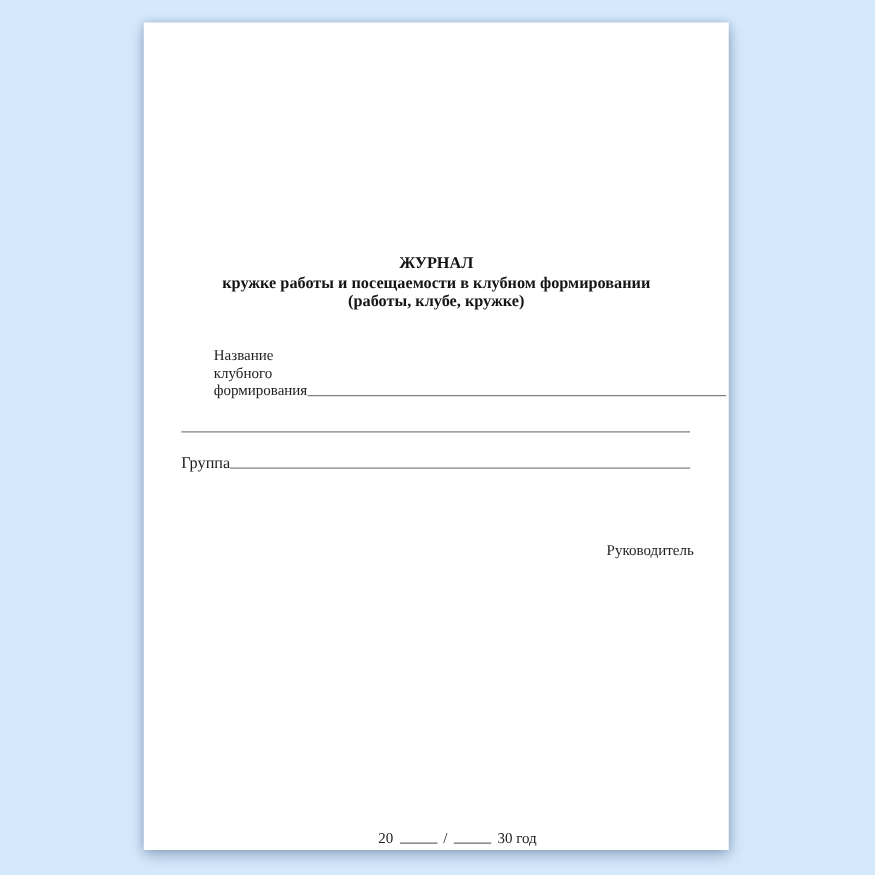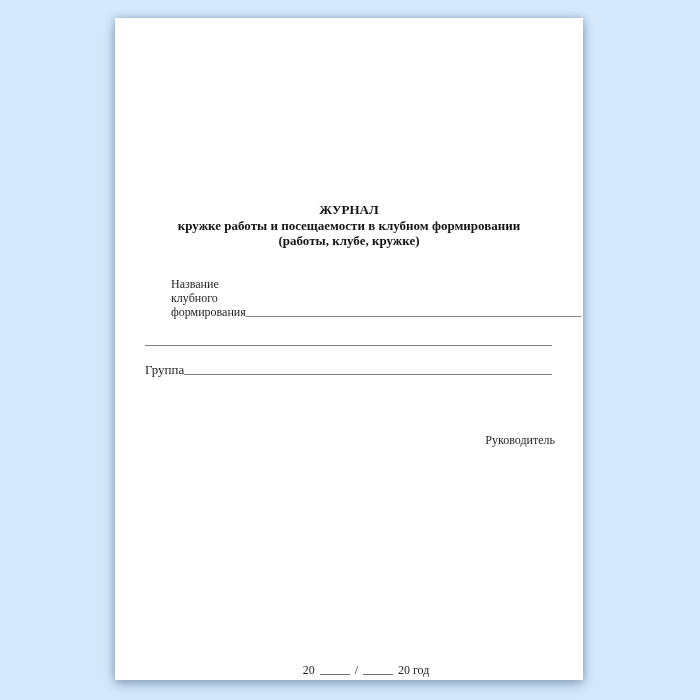--- a/index.html
+++ b/index.html
@@ -138,17 +138,17 @@
     <div class="row leader-row">
       <span class="label">Руководитель</span>
       <span class="blank"></span>
     </div>
 
     <div class="year-row">
       <span class="txt">20</span>
       <span class="year-blank"></span>
       <span class="txt">/</span>
       <span class="year-blank"></span>
-      <span class="txt">20 год</span>
+      <span class="txt">30 год</span>
     </div>
 
   </div>
 </div>
 
 </body></html>

